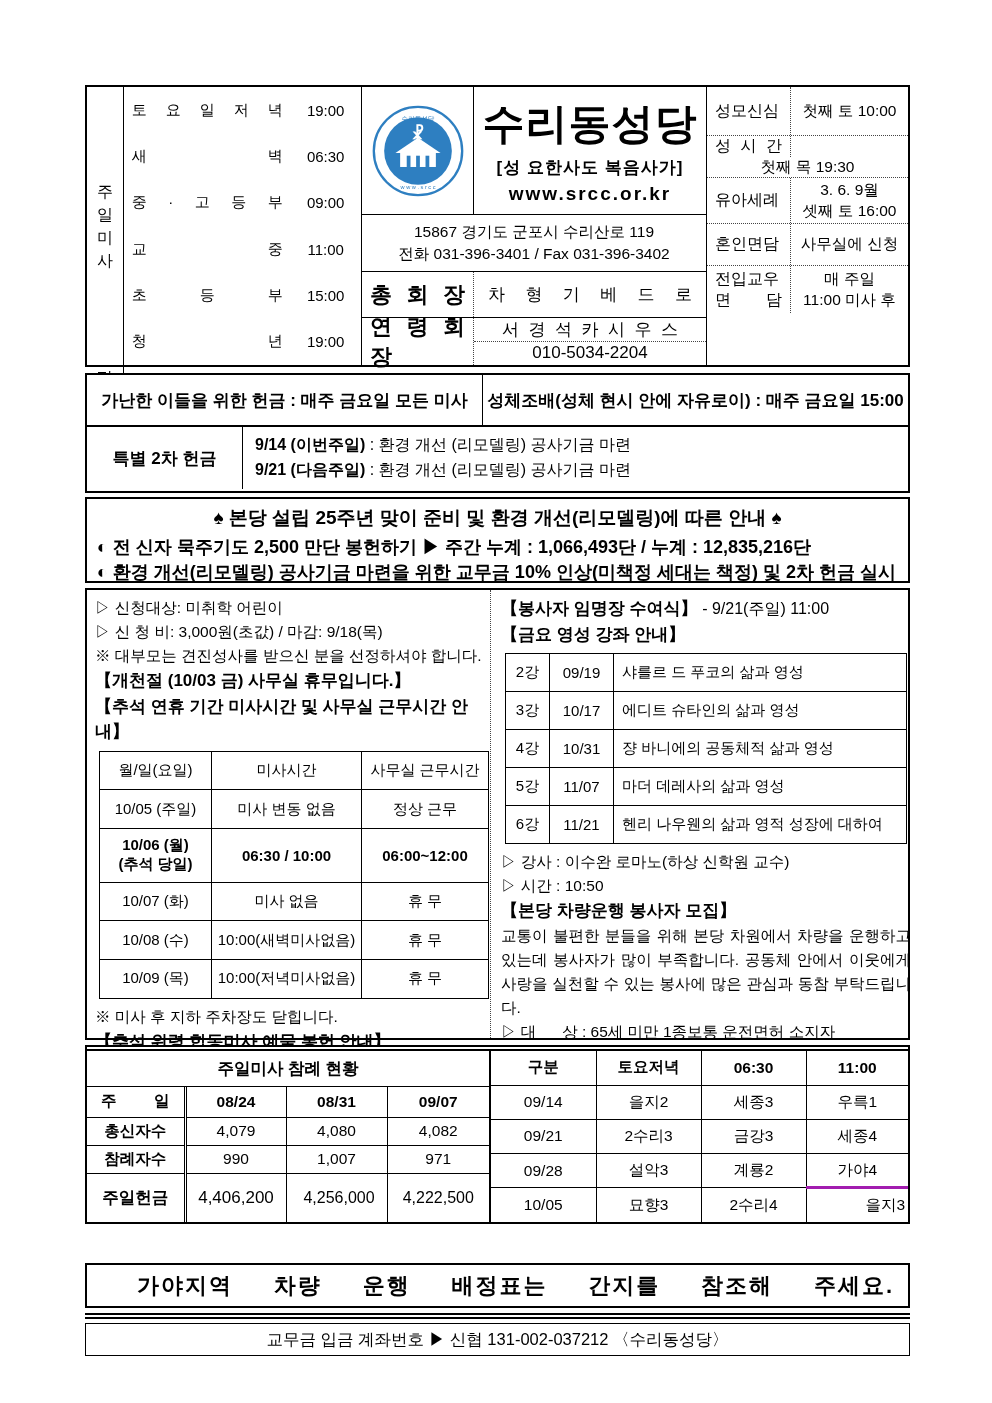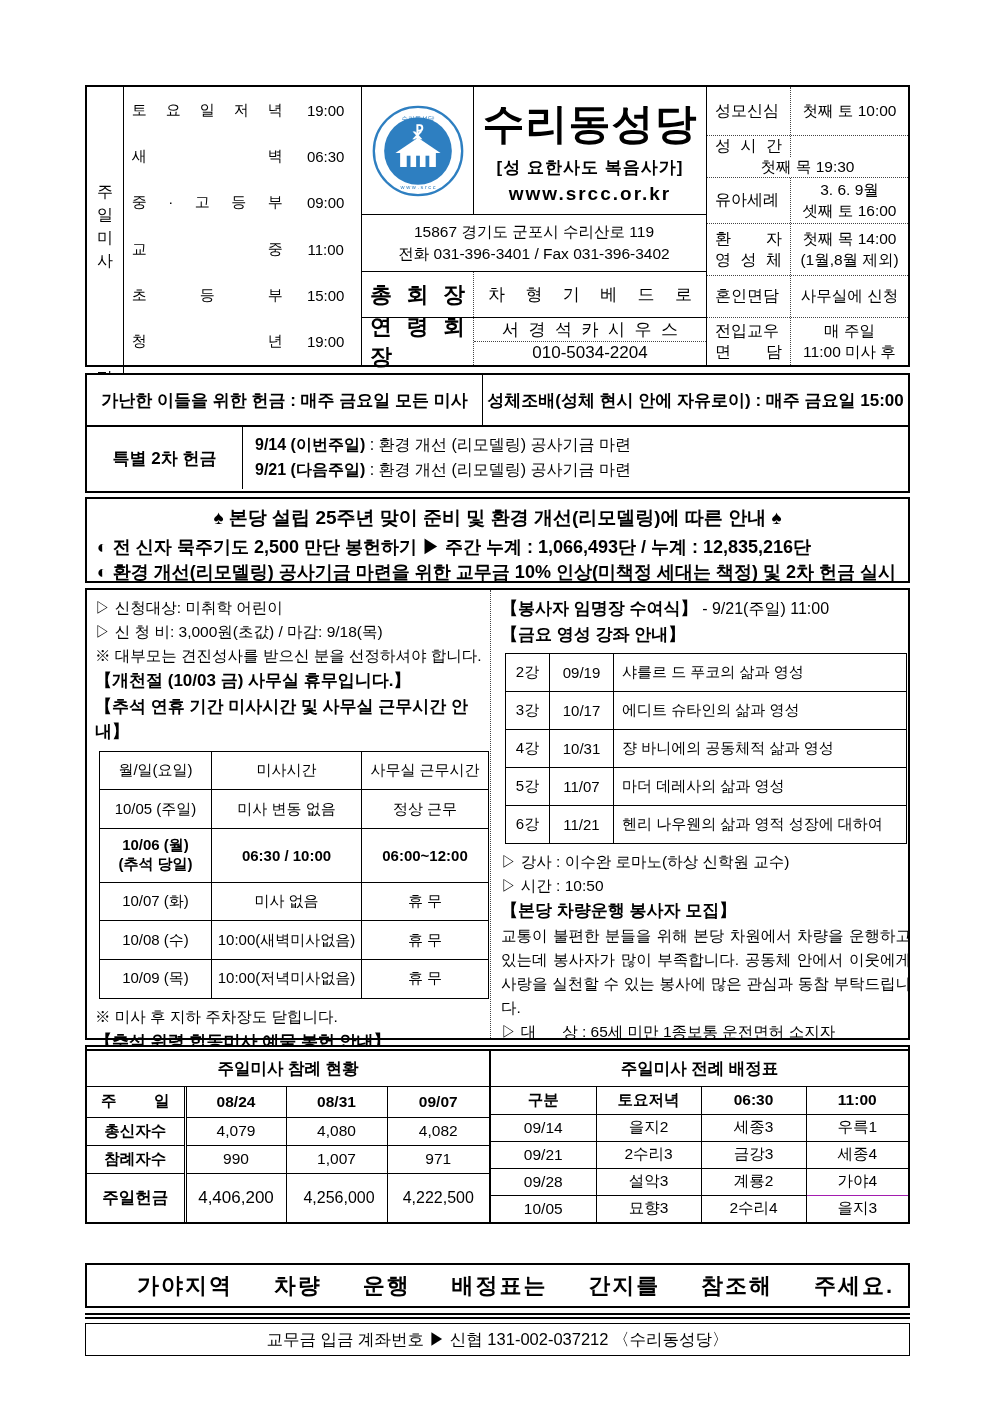--- a/index.html
+++ b/index.html
@@ -216,30 +216,20 @@
       </div>
       <div class="info-row" style="height:46px;">
         <div class="i-label">
             <div class="spread">유아세례</div>
           </div>
         <div class="i-val">
             <div>3. 6. 9월</div>
             <div>셋째 토 16:00</div>
           </div>
       </div>
-      <div class="info-row" style="height:52px;">
-        <div class="i-label">
-            <div class="spread">환 자</div>
-            <div class="spread">영 성 체</div>
-          </div>
-        <div class="i-val">
-            <div>첫째 목 14:00</div>
-            <div>(1월,8월 제외)</div>
-          </div>
-      </div>
       <div class="info-row" style="height:42px;">
         <div class="i-label">
             <div class="spread">혼인면담</div>
           </div>
         <div class="i-val">
             <div>사무실에 신청</div>
           </div>
       </div>
       <div class="info-row" style="height:48px;">
         <div class="i-label">
@@ -399,21 +389,20 @@
             <td class="noB dbl b" style="border-top:1px solid #000; font-size:16.5px;">주일헌금</td>
             <td class="noB" style="border-top:1px solid #000; font-size:17px;">4,406,200</td>
             <td class="noB" style="border-top:1px solid #000; border-left:1px solid #000; font-size:16px;padding-left:8px;">4,256,000</td>
             <td class="noB" style="border-top:1px solid #000; border-left:1px solid #000; font-size:16px;">4,222,500</td>
           </tr>
         </tbody>
           </table>
       </div>
     </div>
     <div class="bt-right">
-      <div class="bt-title">주일미사 전례 배정표</div>
       <div class="bt-body">
         <table>
           <tbody>
               <tr class="b">
             <td class="noB" style="width:105px; height:27px;">구분</td>
             <td class="noB" style="border-left:1px solid #000; width:105px;">토요저녁</td>
             <td class="noB" style="border-left:1px solid #000; width:105px;">06:30</td>
             <td class="noB" style="border-left:1px solid #000;">11:00</td>
           </tr>
           <tr>
@@ -431,21 +420,21 @@
           <tr>
             <td class="noB" style="border-top:1px solid #000; height:27px;">09/28</td>
             <td class="noB" style="border-top:1px solid #000; border-left:1px solid #000;">설악3</td>
             <td class="noB" style="border-top:1px solid #000; border-left:1px solid #000;">계룡2</td>
             <td class="noB" style="border-top:1px solid #000; border-left:1px solid #000;">가야4</td>
           </tr>
           <tr>
             <td class="noB" style="border-top:1px solid #000; height:27px;">10/05</td>
             <td class="noB" style="border-top:1px solid #000; border-left:1px solid #000;">묘향3</td>
             <td class="noB" style="border-top:1px solid #000; border-left:1px solid #000;">2수리4</td>
-            <td class="noB" style="border-top:1px solid #a21caf; border-left:1px solid #000;">을지3</td>
+            <td class="noB" style="border-top:3px solid #a21caf; border-left:1px solid #000;text-align:right;">을지3</td>
           </tr>
         </tbody>
           </table>
       </div>
     </div>
   </div>
 </div>
 
 <div class="abs box gaya" style="left:85px; top:1263px; width:825px; height:45px;">
   <div>가야지역 차량 운행 배정표는 간지를 참조해 주세요.</div>

